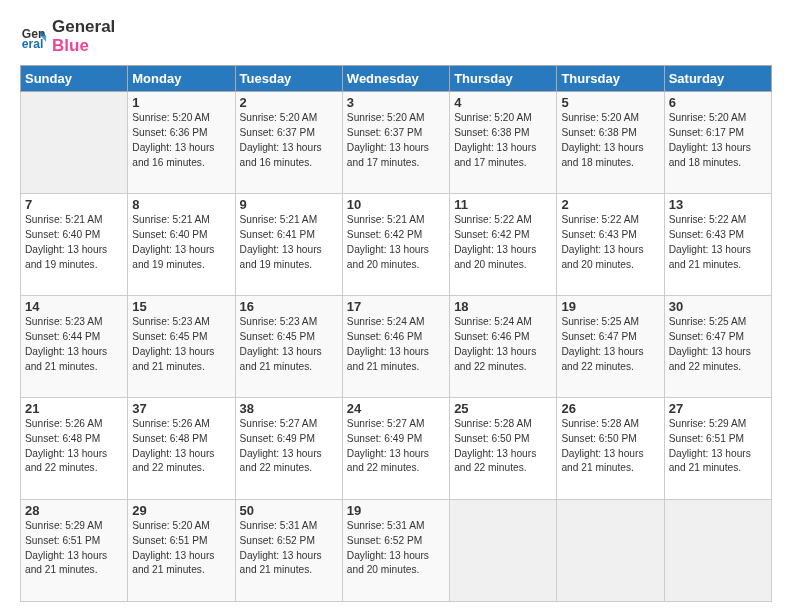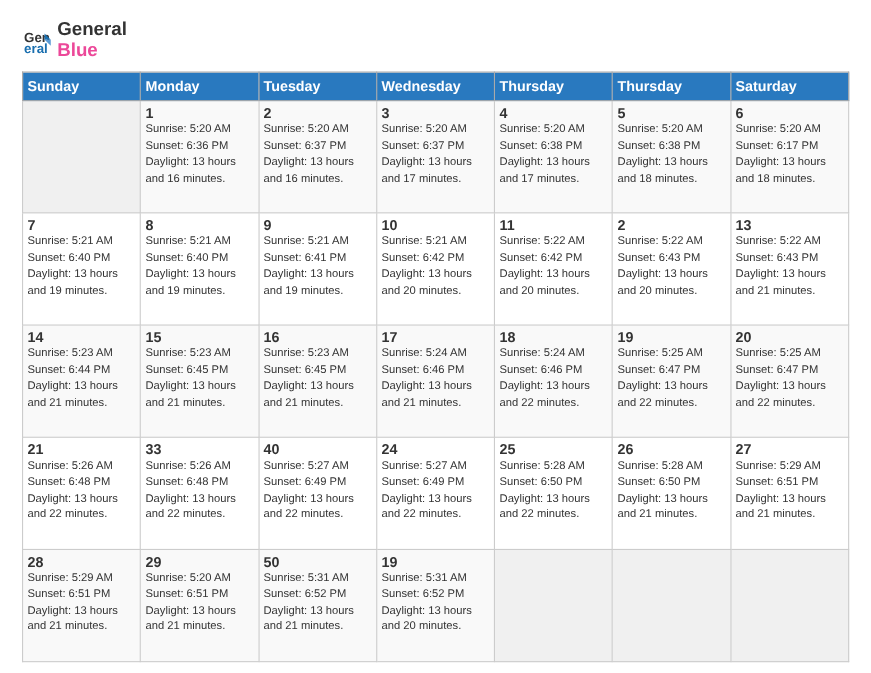--- a/index.html
+++ b/index.html
@@ -200,35 +200,35 @@
           </td>
           <td>
             <span class="day-number">18</span>
             <div class="day-info"><span>Sunrise: 5:24 AM</span><br><span>Sunset: 6:46 PM</span><br><span>Daylight: 13 hours</span><br><span>and 22 minutes.</span></div>
           </td>
           <td>
             <span class="day-number">19</span>
             <div class="day-info"><span>Sunrise: 5:25 AM</span><br><span>Sunset: 6:47 PM</span><br><span>Daylight: 13 hours</span><br><span>and 22 minutes.</span></div>
           </td>
           <td>
-            <span class="day-number">20</span>
+            <span class="day-number">30</span>
             <div class="day-info"><span>Sunrise: 5:25 AM</span><br><span>Sunset: 6:47 PM</span><br><span>Daylight: 13 hours</span><br><span>and 22 minutes.</span></div>
           </td>
         </tr>
         <tr>
           <td>
             <span class="day-number">21</span>
             <div class="day-info"><span>Sunrise: 5:26 AM</span><br><span>Sunset: 6:48 PM</span><br><span>Daylight: 13 hours</span><br><span>and 22 minutes.</span></div>
           </td>
           <td>
-            <span class="day-number">33</span>
+            <span class="day-number">37</span>
             <div class="day-info"><span>Sunrise: 5:26 AM</span><br><span>Sunset: 6:48 PM</span><br><span>Daylight: 13 hours</span><br><span>and 22 minutes.</span></div>
           </td>
           <td>
-            <span class="day-number">40</span>
+            <span class="day-number">38</span>
             <div class="day-info"><span>Sunrise: 5:27 AM</span><br><span>Sunset: 6:49 PM</span><br><span>Daylight: 13 hours</span><br><span>and 22 minutes.</span></div>
           </td>
           <td>
             <span class="day-number">24</span>
             <div class="day-info"><span>Sunrise: 5:27 AM</span><br><span>Sunset: 6:49 PM</span><br><span>Daylight: 13 hours</span><br><span>and 22 minutes.</span></div>
           </td>
           <td>
             <span class="day-number">25</span>
             <div class="day-info"><span>Sunrise: 5:28 AM</span><br><span>Sunset: 6:50 PM</span><br><span>Daylight: 13 hours</span><br><span>and 22 minutes.</span></div>
           </td>

